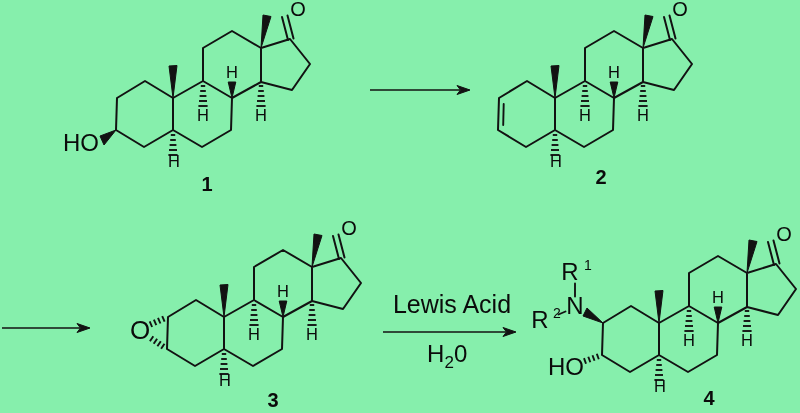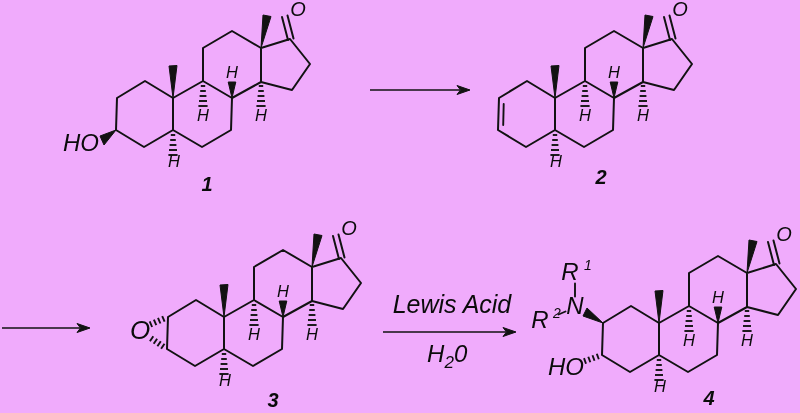--- a/index.html
+++ b/index.html
@@ -1,16 +1,16 @@
 <!DOCTYPE html>
 <html><head>
 <meta charset="utf-8">
 <style>
   html,body{margin:0;padding:0;background:#ffffff;width:800px;height:413px;overflow:hidden;}
-  .scheme-wrap{width:800px;height:413px;background:#f0abfc;position:relative;font-style:italic;}
+  .scheme-wrap{width:800px;height:413px;background:#86efac;position:relative;}
   svg{display:block;}
   svg text{fill:#0b0b0b;font-family:"Liberation Sans", sans-serif;}
   .bond{fill:none;stroke:#121212;stroke-width:2;stroke-linecap:round;stroke-linejoin:round;}
   .thin{fill:none;stroke:#121212;stroke-width:1.9;stroke-linecap:round;}
   .wedge{fill:#121212;stroke:#121212;stroke-width:1;stroke-linejoin:round;}
   .hash line{stroke:#121212;stroke-width:1.9;stroke-linecap:butt;}
   .arrowline{stroke:#121212;stroke-width:1.7;fill:none;}
   .arrowhead{fill:#121212;stroke:#121212;stroke-width:1;stroke-linejoin:round;}
   .f14{font-size:14px;}
   .f16{font-size:16.5px;}

